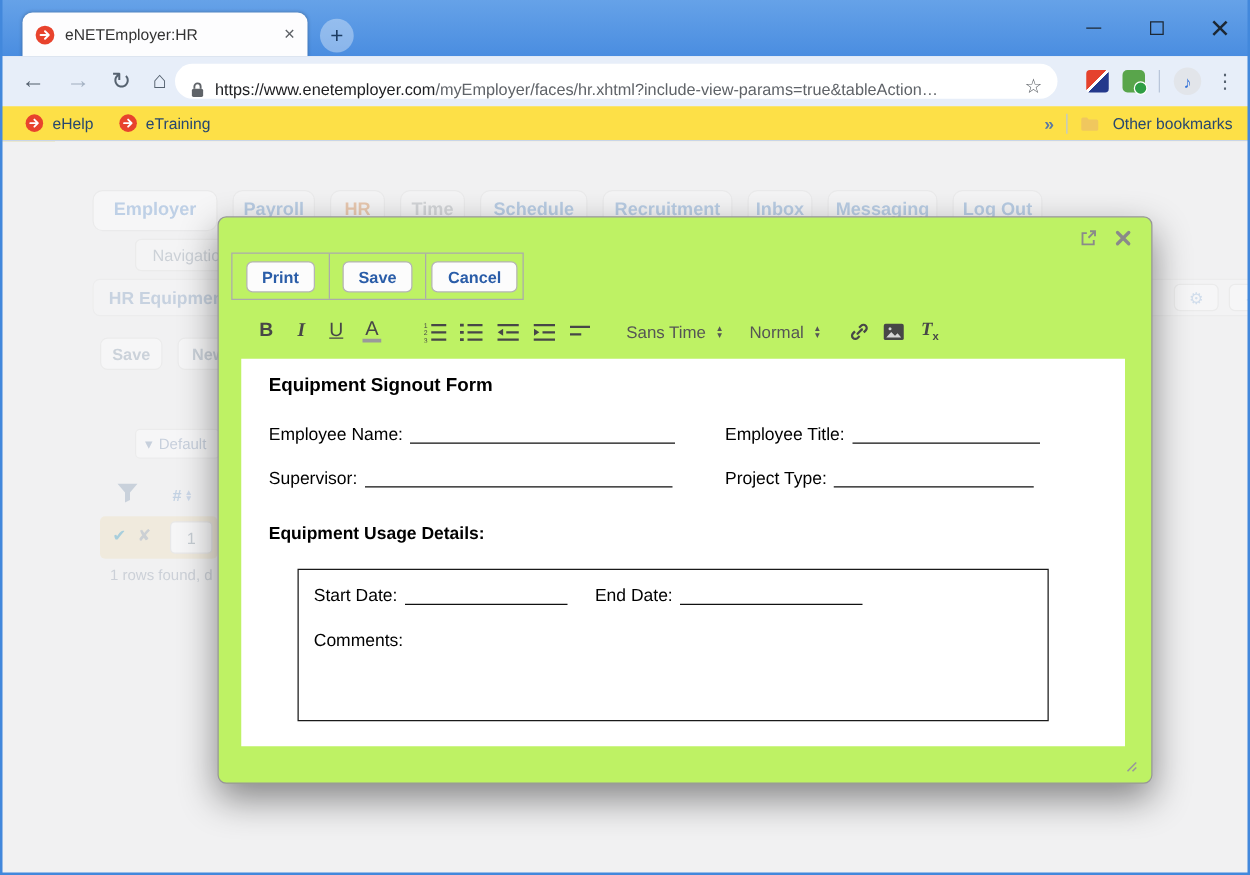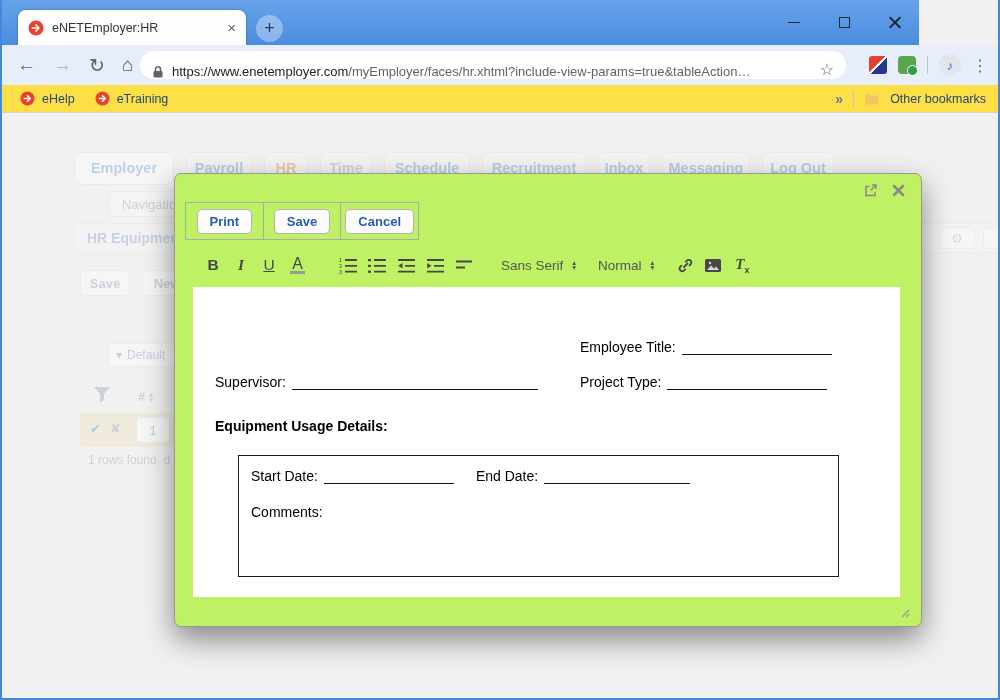--- a/index.html
+++ b/index.html
@@ -1,20 +1,20 @@
 <!DOCTYPE html>
 <html><head>
 <meta charset="utf-8">
 <style>
   * { margin:0; padding:0; box-sizing:border-box; }
   body { width:1000px; height:700px; font-family:"Liberation Sans", sans-serif; overflow:hidden; background:#f1f1f2; }
   #screen { position:relative; width:1000px; height:700px; background:#f1f1f2; overflow:hidden; }
 
   
-  .titlebar { position:absolute; left:0; top:0; width:919px; height:45px;
+  .titlebar { position:absolute; left:0; top:0; width:1000px; height:45px;
     background:linear-gradient(#66a2e8, #4a8de0); }
   .browser-tab { position:absolute; left:18px; top:10px; width:228px; height:35px;
     background:#fdfdfe; border-radius:8px 8px 0 0; display:flex; align-items:center; padding:0 10px; gap:8px;
     box-shadow:0 0 3px rgba(0,0,0,.25); }
   .tab-title { font-size:12.5px; color:#333; flex:1; white-space:nowrap; overflow:hidden; }
   .tab-close { font-size:15px; color:#5f6368; cursor:default; }
   .new-tab { position:absolute; left:256px; top:15px; width:27px; height:27px; border-radius:50%;
     background:rgba(255,255,255,.35); color:#1d3c63; font-size:18px; display:flex; align-items:center; justify-content:center; }
   .win-controls { position:absolute; right:0; top:0; height:45px; display:flex; }
   .win-btn { width:50px; height:45px; display:flex; align-items:center; justify-content:center; color:#1c2733; }
@@ -304,21 +304,21 @@
             </g>
             <path d="M1.2 6v5.6l4.3-2.8z" fill="#474747"></path>
           </svg>
         <svg class="f-svg" width="19" height="17" viewBox="0 0 19 17">
             <g stroke="#474747" stroke-width="1.8">
               <path d="M1 4.5h16M1 10.5h9"></path>
             </g>
           </svg>
         <span class="gap24"></span>
         <div class="f-select">
-          <span>Sans Serif</span>
+          <span>Sans Time</span>
           <span class="sel-arrows">
               <span>▴</span>
               <span>▾</span>
             </span>
         </div>
         <span class="gap24"></span>
         <div class="f-select">
           <span>Normal</span>
           <span class="sel-arrows">
               <span>▴</span>
@@ -333,20 +333,22 @@
           </svg>
         <svg class="f-svg" width="18" height="15" viewBox="0 0 18 15">
             <rect x="1" y="1" width="16" height="13" rx="1.5" fill="#474747"></rect>
             <path d="M3 12l4-4.5 3 3 2-2 3 3.5z" fill="#d5d5d5"></path>
             <circle cx="6" cy="5" r="1.2" fill="#d5d5d5"></circle>
           </svg>
         <span class="f-tx"><span>T</span><sub>x</sub></span>
       </div>
 
       <div class="doc">
+        <div class="doc-title">Equipment Signout Form</div>
+        <div class="fgroup g1"><span>Employee Name:</span><span class="uline uw212"></span></div>
         <div class="fgroup g2"><span>Employee Title:</span><span class="uline uw150"></span></div>
         <div class="fgroup g3"><span>Supervisor:</span><span class="uline uw246"></span></div>
         <div class="fgroup g4"><span>Project Type:</span><span class="uline uw160"></span></div>
         <div class="doc-section">Equipment Usage Details:</div>
         <div class="usage-box">
           <div class="ub-row">
             <span>Start Date:</span><span class="uline uw130"></span><span class="ub-gap"></span><span>End Date:</span><span class="uline uw146"></span>
           </div>
           <div class="ub-comments">Comments:</div>
         </div>

